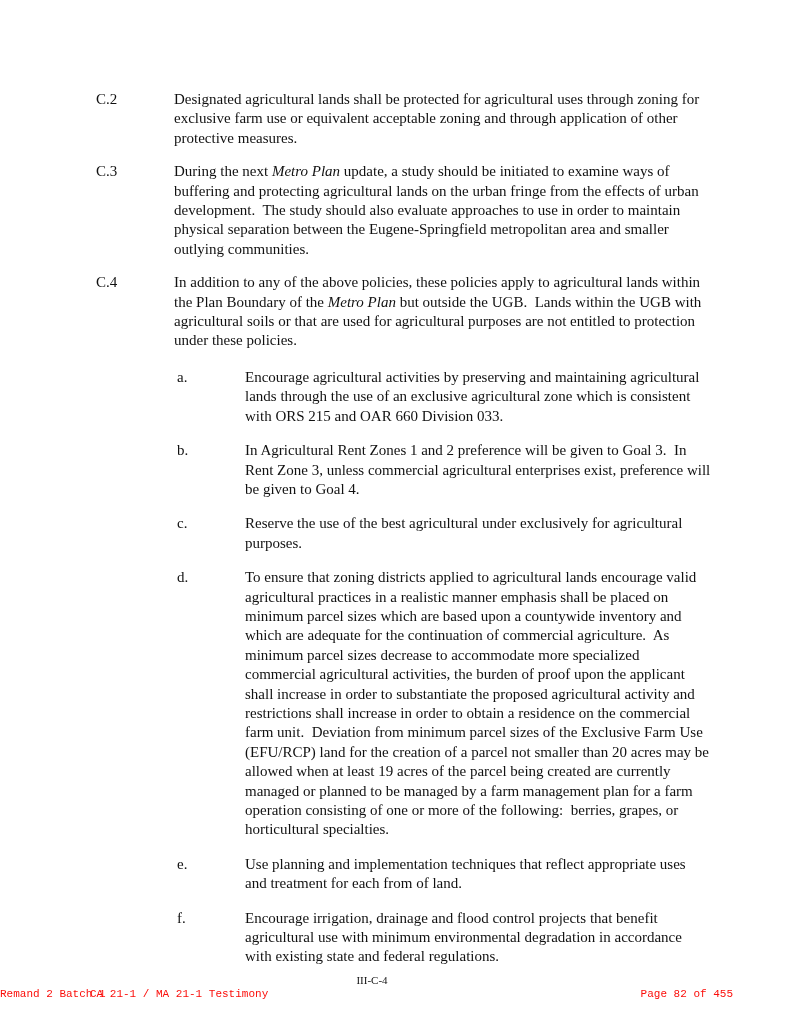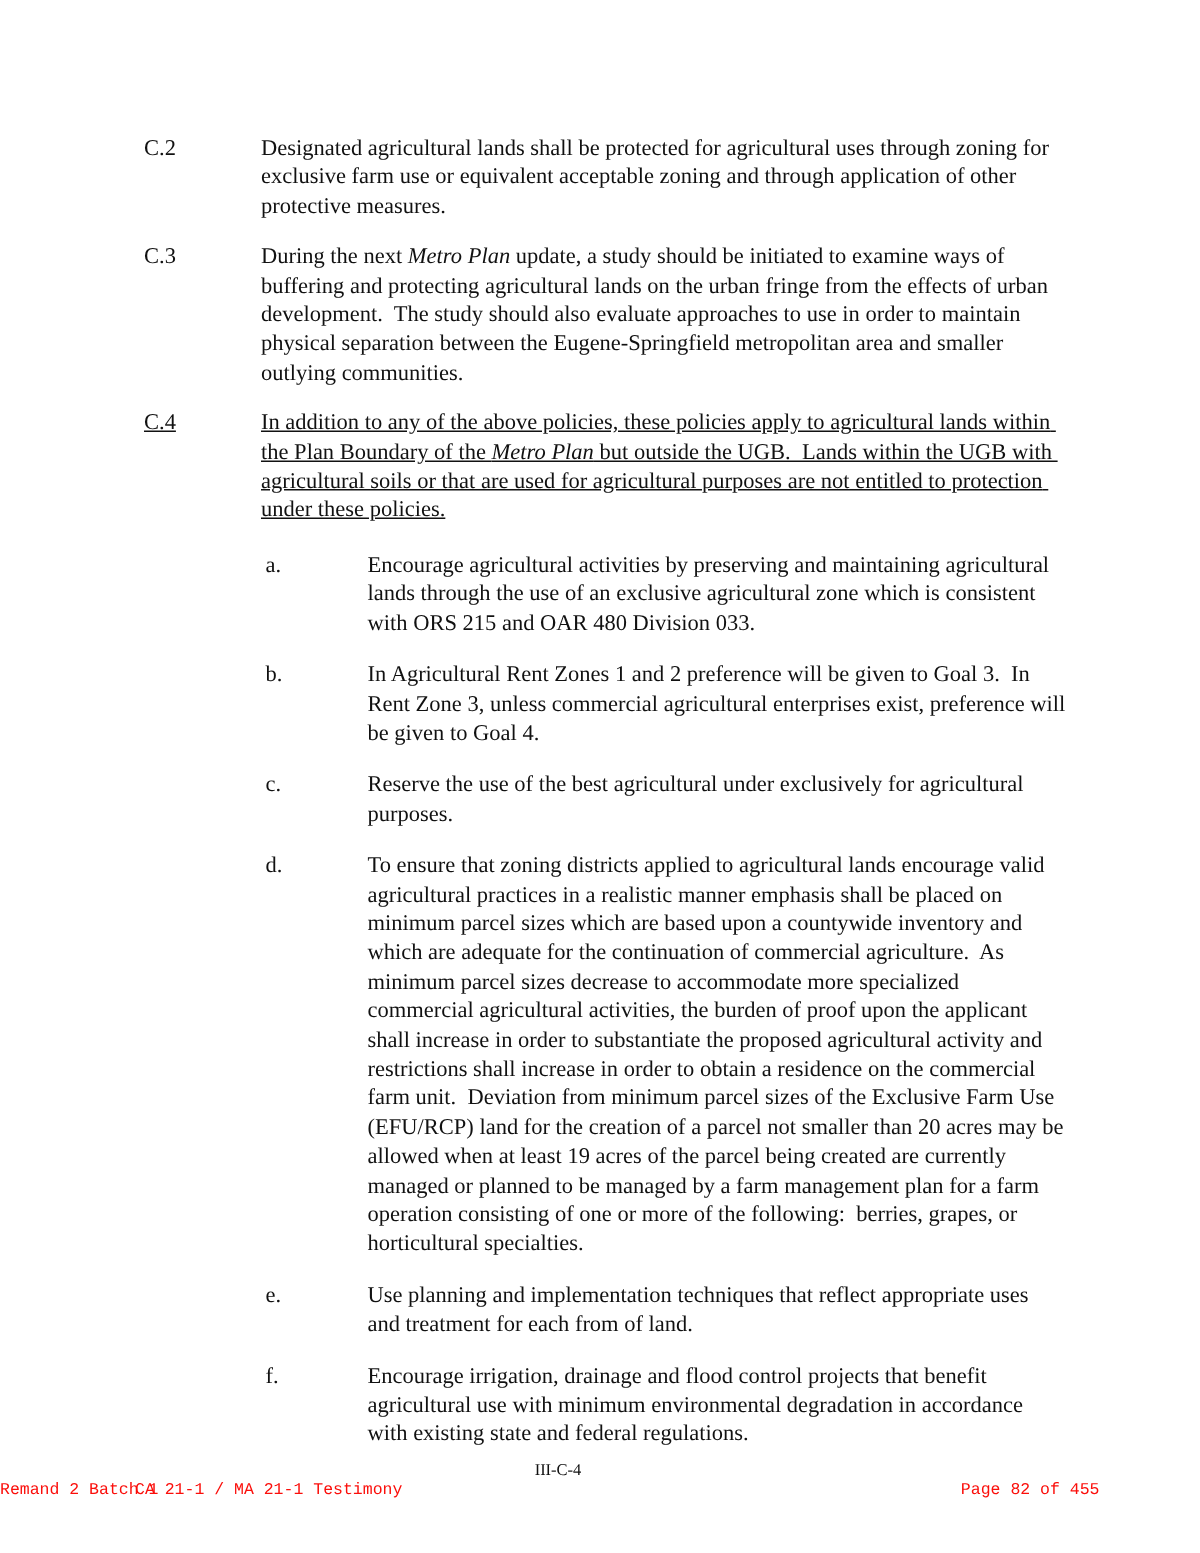--- a/index.html
+++ b/index.html
@@ -22,21 +22,21 @@
     position: absolute;
     left: 96px;
     top: 90px;
     width: 616px;
   }
   .policy {
     display: flex;
     align-items: flex-start;
     margin-bottom: 14px;
   }
-  .policy:nth-of-type(3) { margin-bottom: 17px; text-decoration: underline; }
+  .policy:nth-of-type(3) { margin-bottom: 17px; }
   .policy-label {
     width: 46px;
     flex: none;
   }
   .policy-text {
     width: 568px;
     white-space: pre-wrap;
     margin-left: 32px;
   }
   .italic { font-style: italic; }
@@ -88,21 +88,21 @@
       <div class="policy">
         <span class="policy-label">C.3</span>
         <p class="policy-text"><span>During the next </span><span class="italic">Metro Plan</span><span> update, a study should be initiated to examine ways of buffering and protecting agricultural lands on the urban fringe from the effects of urban development.  The study should also evaluate approaches to use in order to maintain physical separation between the Eugene-Springfield metropolitan area and smaller outlying communities.</span></p>
       </div>
       <div class="policy">
         <span class="policy-label">C.4</span>
         <p class="policy-text"><span>In addition to any of the above policies, these policies apply to agricultural lands within the Plan Boundary of the </span><span class="italic">Metro Plan</span><span> but outside the UGB.  Lands within the UGB with agricultural soils or that are used for agricultural purposes are not entitled to protection under these policies.</span></p>
       </div>
       <div class="subitem">
         <span class="subitem-label">a.</span>
-        <p class="subitem-text">Encourage agricultural activities by preserving and maintaining agricultural lands through the use of an exclusive agricultural zone which is consistent with ORS 215 and OAR 480 Division 033.</p>
+        <p class="subitem-text">Encourage agricultural activities by preserving and maintaining agricultural lands through the use of an exclusive agricultural zone which is consistent with ORS 215 and OAR 660 Division 033.</p>
       </div>
       <div class="subitem">
         <span class="subitem-label">b.</span>
         <p class="subitem-text">In Agricultural Rent Zones 1 and 2 preference will be given to Goal 3.  In Rent Zone 3, unless commercial agricultural enterprises exist, preference will be given to Goal 4.</p>
       </div>
       <div class="subitem">
         <span class="subitem-label">c.</span>
         <p class="subitem-text">Reserve the use of the best agricultural under exclusively for agricultural purposes.</p>
       </div>
       <div class="subitem">

